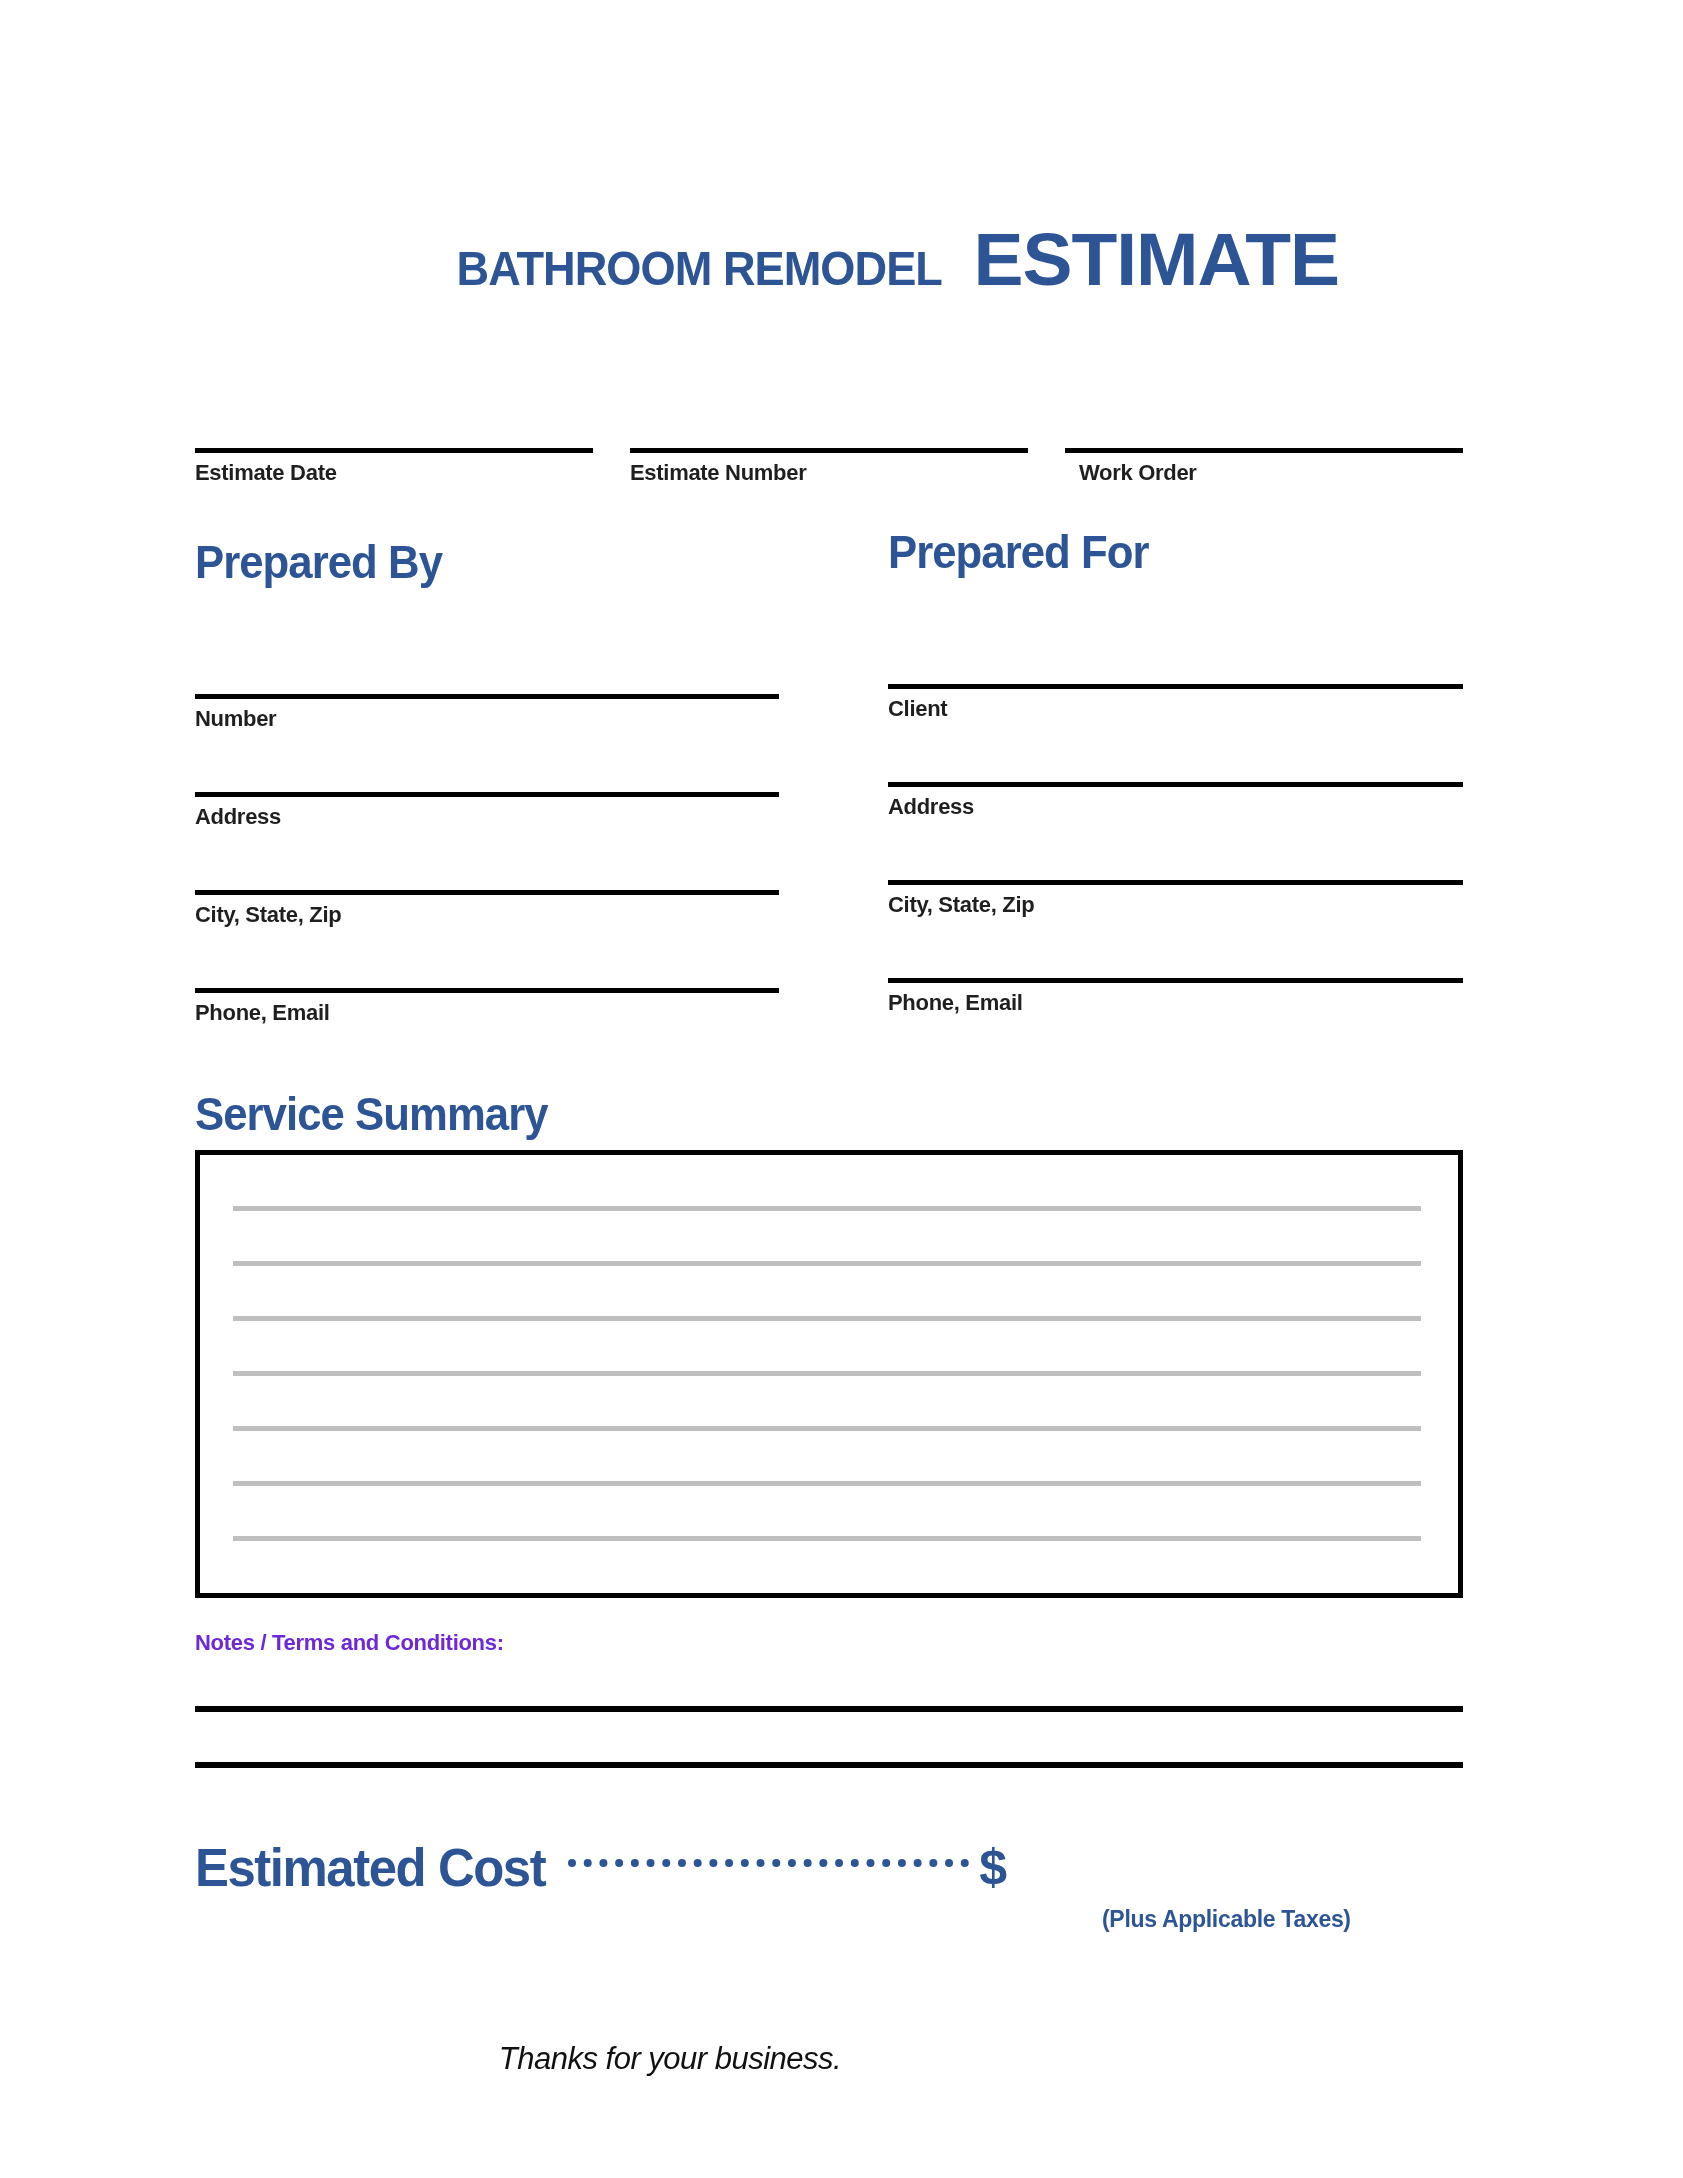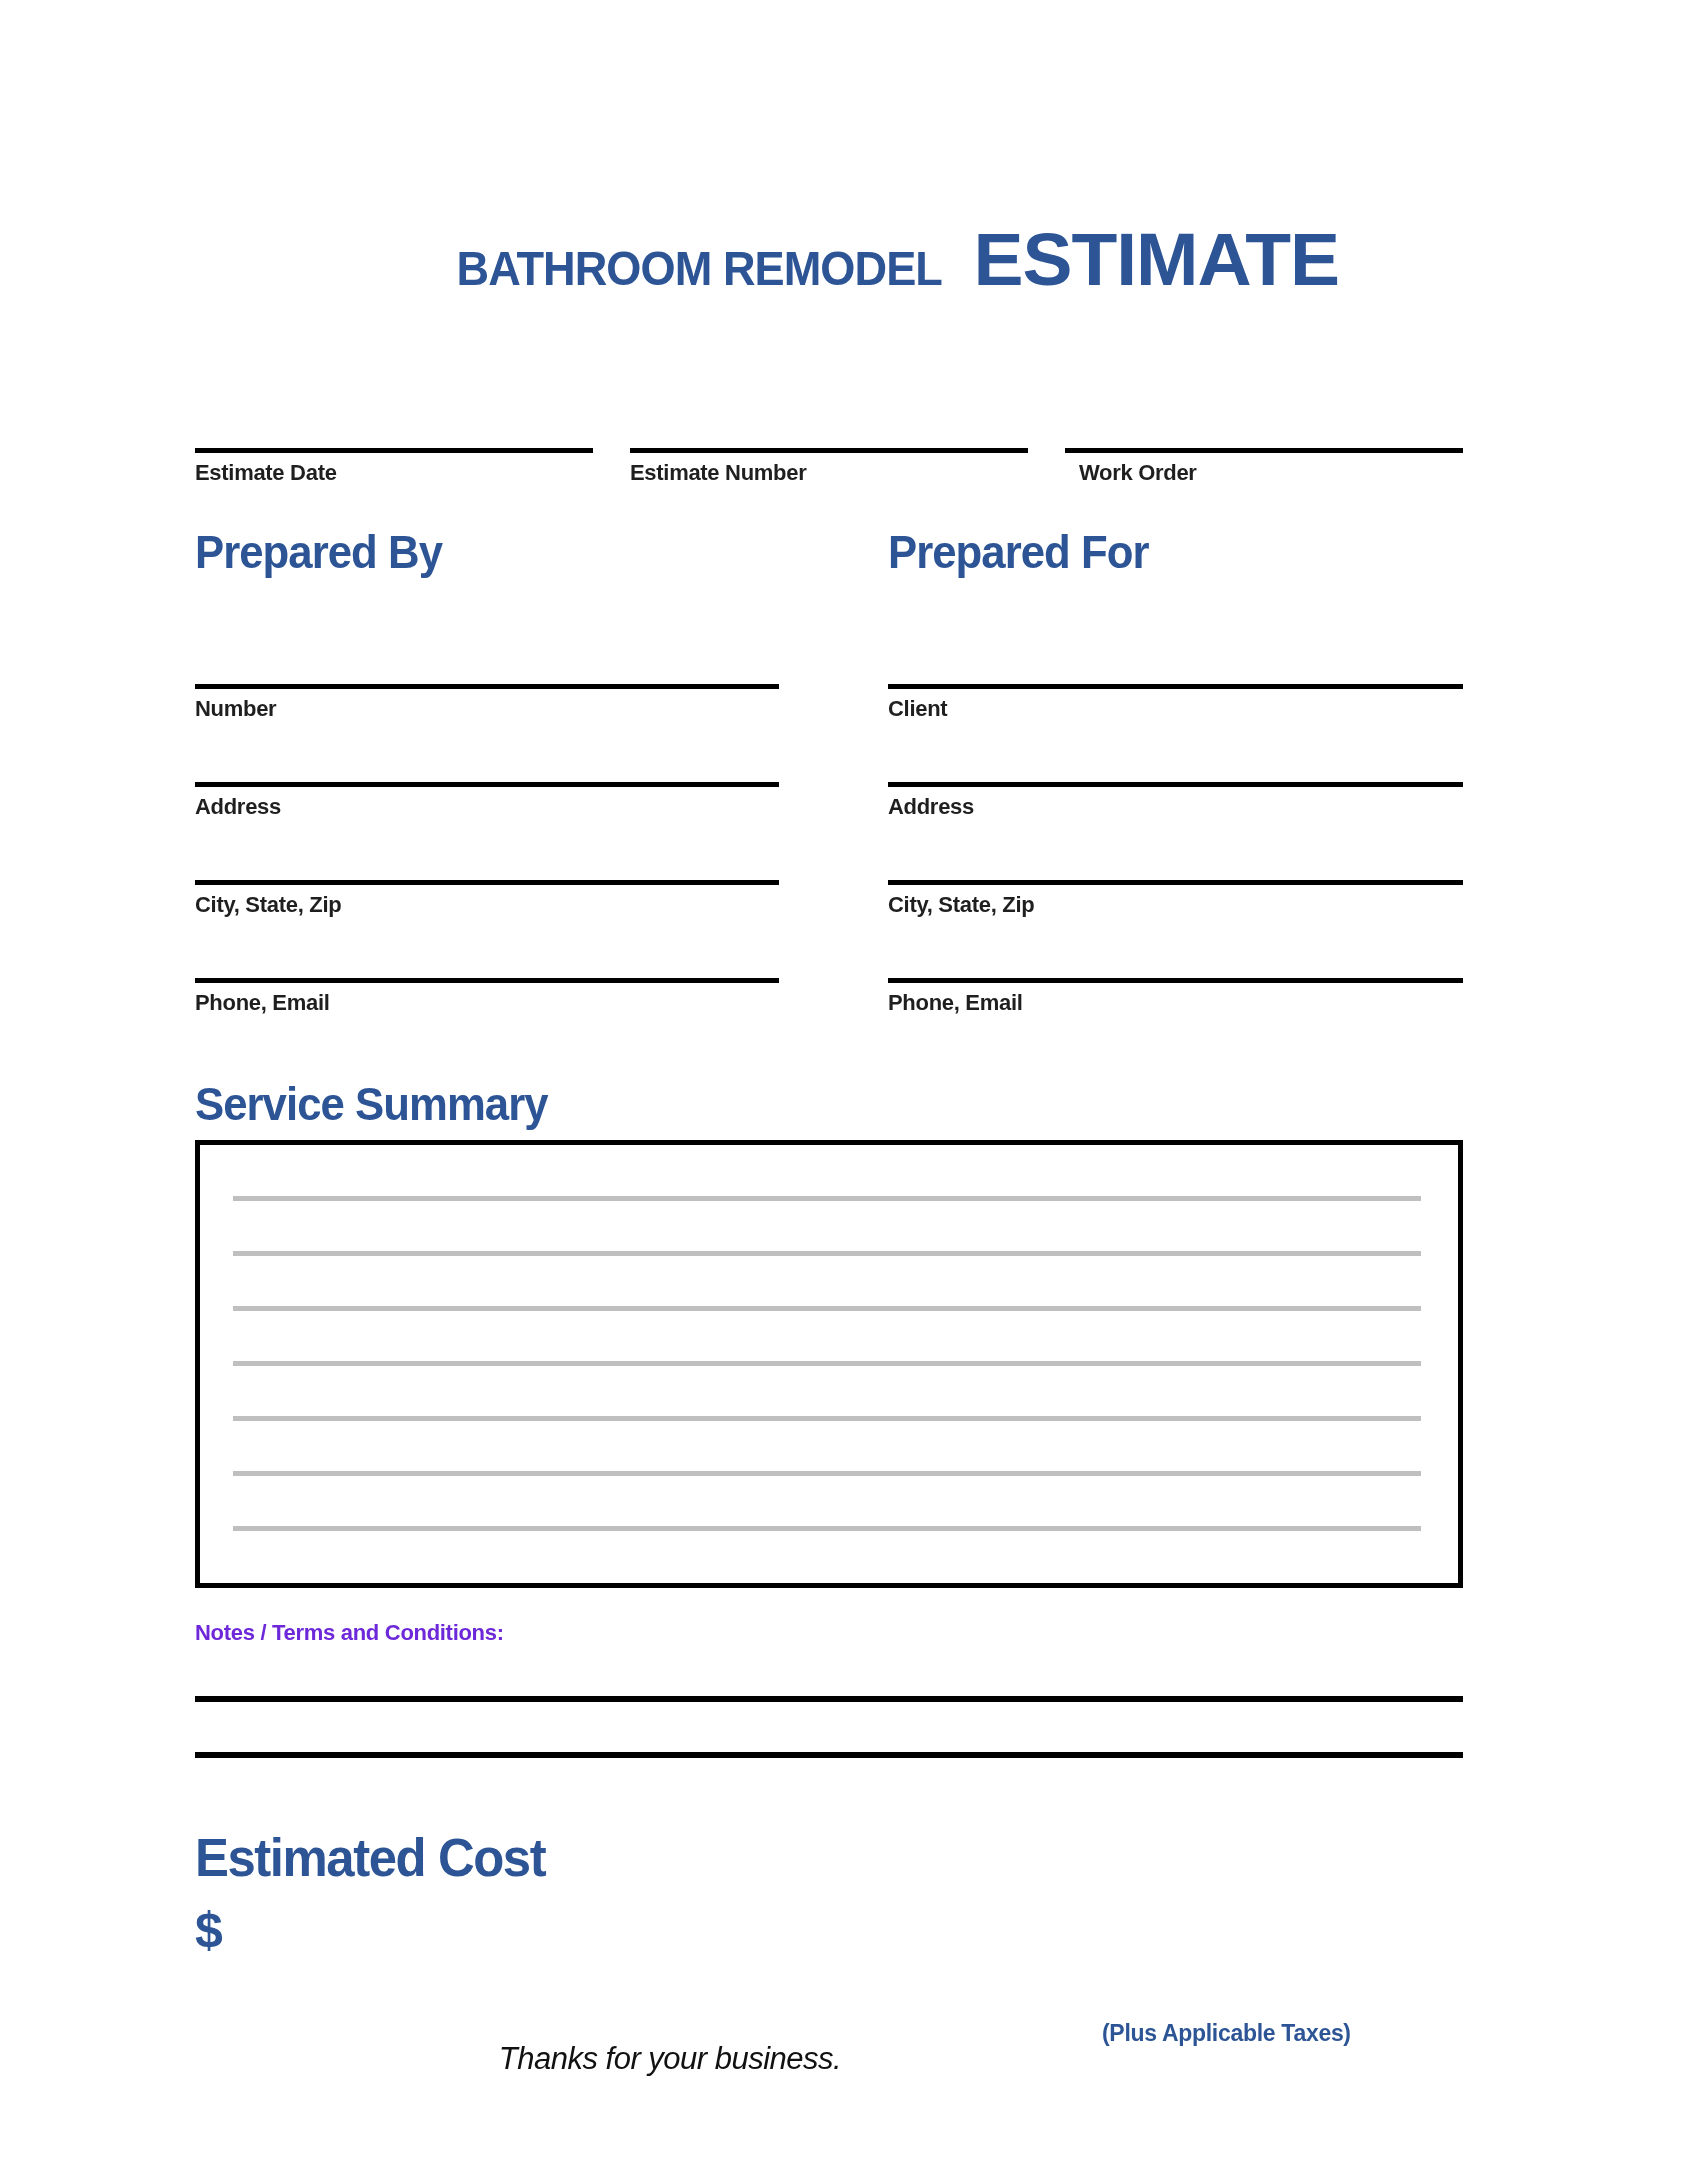--- a/index.html
+++ b/index.html
@@ -65,21 +65,21 @@
   }
   .meta-field { flex: 1; }
   .meta-field .write-area { height: 45px; }
   .meta-field.indent .field-label { padding-left: 14px; }
 
   
   .columns {
     display: flex;
     margin-top: 40px;
   }
-  .col-left  { width: 584px; }
+  .col-left  { width: 584px; margin-top: 10px; }
   .col-gap   { width: 109px; }
   .col-right { width: 575px; }
   .section-heading {
     color: #2D5596;
     font-size: 46px;
     font-weight: bold;
     letter-spacing: -1px;
     line-height: 53px;
     margin: 0;
     transform: scaleX(0.95);
@@ -118,23 +118,22 @@
   .notes-line {
     border-bottom: 6px solid #000000;
   }
   .notes-line-1 { height: 50px; }
   .notes-line-2 { height: 50px; }
 
   
   .cost-row {
     margin-top: 71px;
     display: flex;
-    align-items: flex-start;
+    align-items: center;
     width: 931px;
-    flex-direction: column;
   }
   .cost-label {
     color: #2D5596;
     font-size: 53px;
     font-weight: bold;
     letter-spacing: -1.5px;
     line-height: 57px;
     white-space: nowrap;
     transform: scaleX(0.96);
     transform-origin: left;

